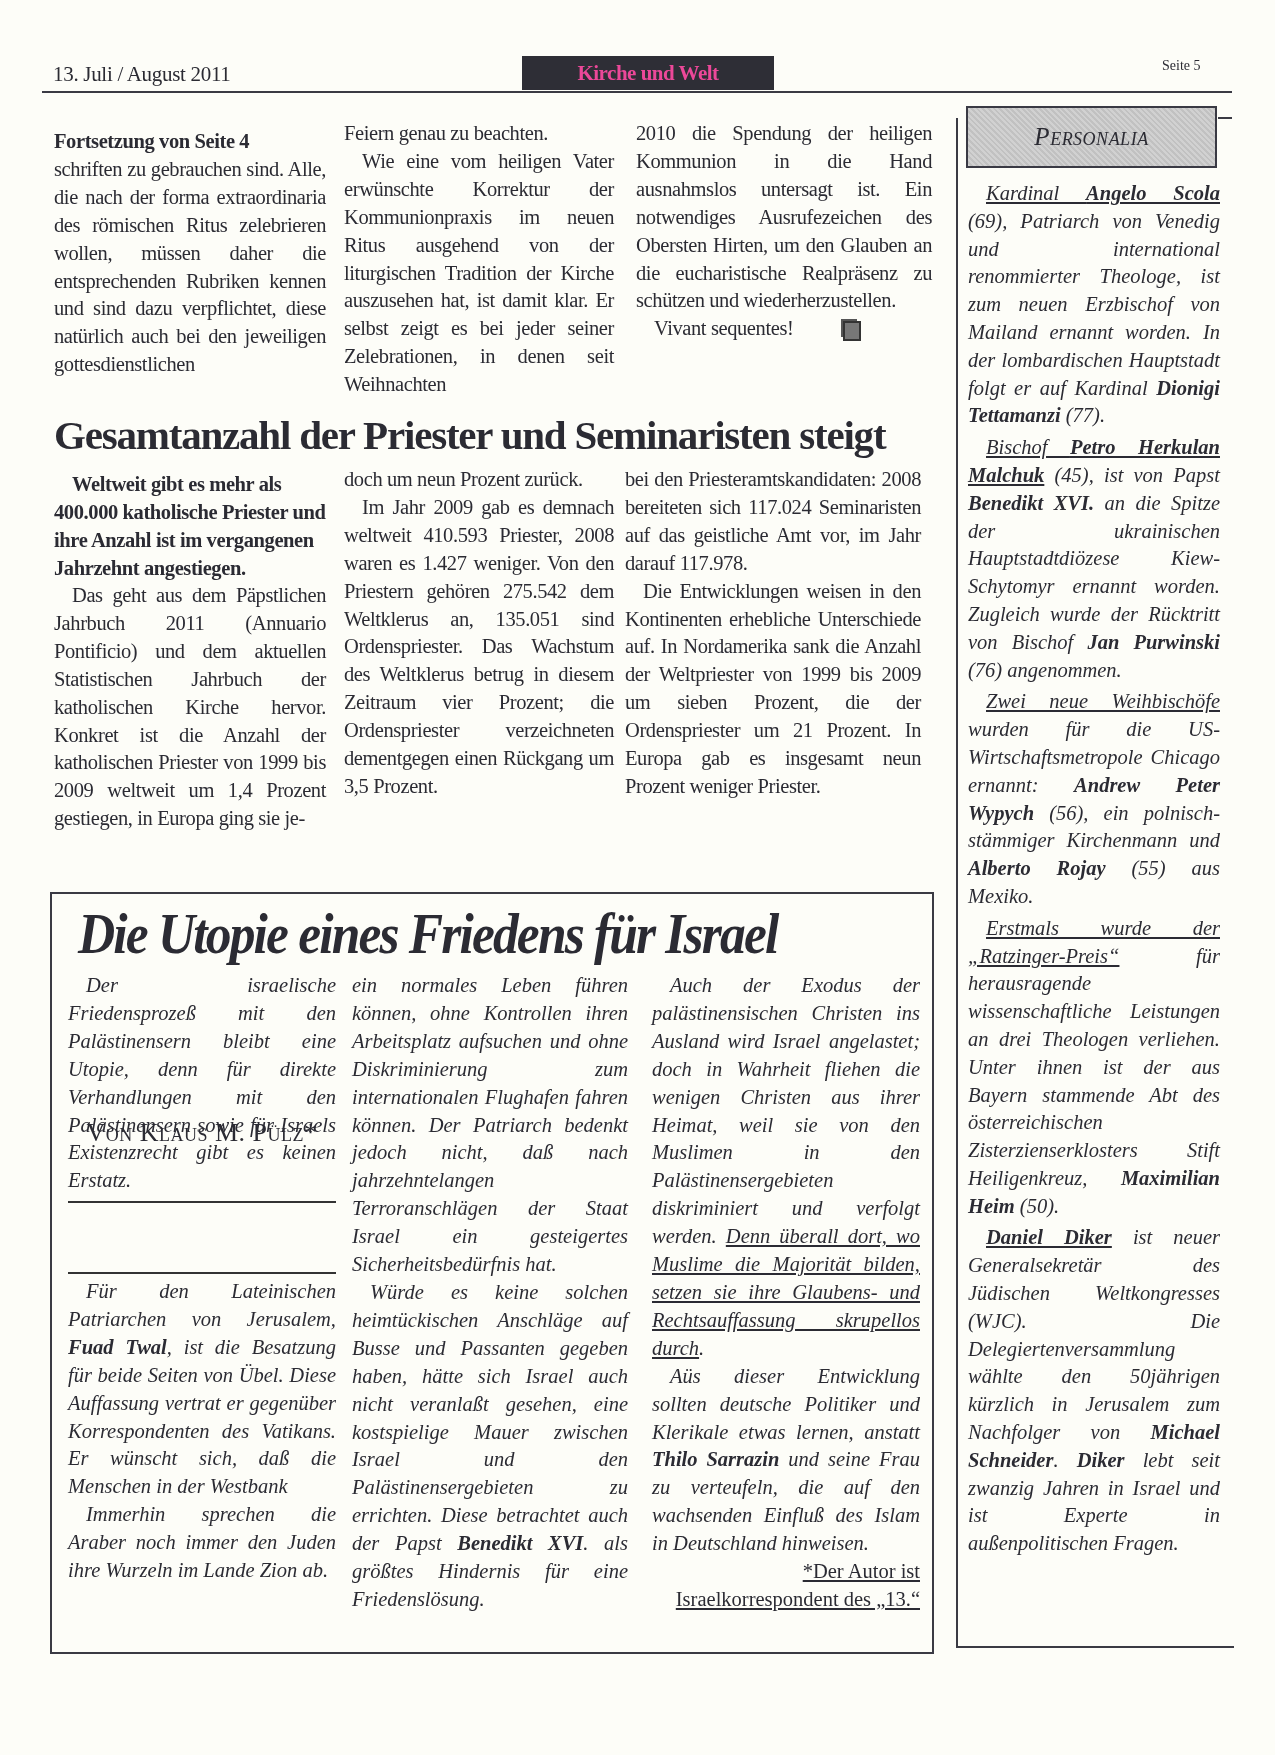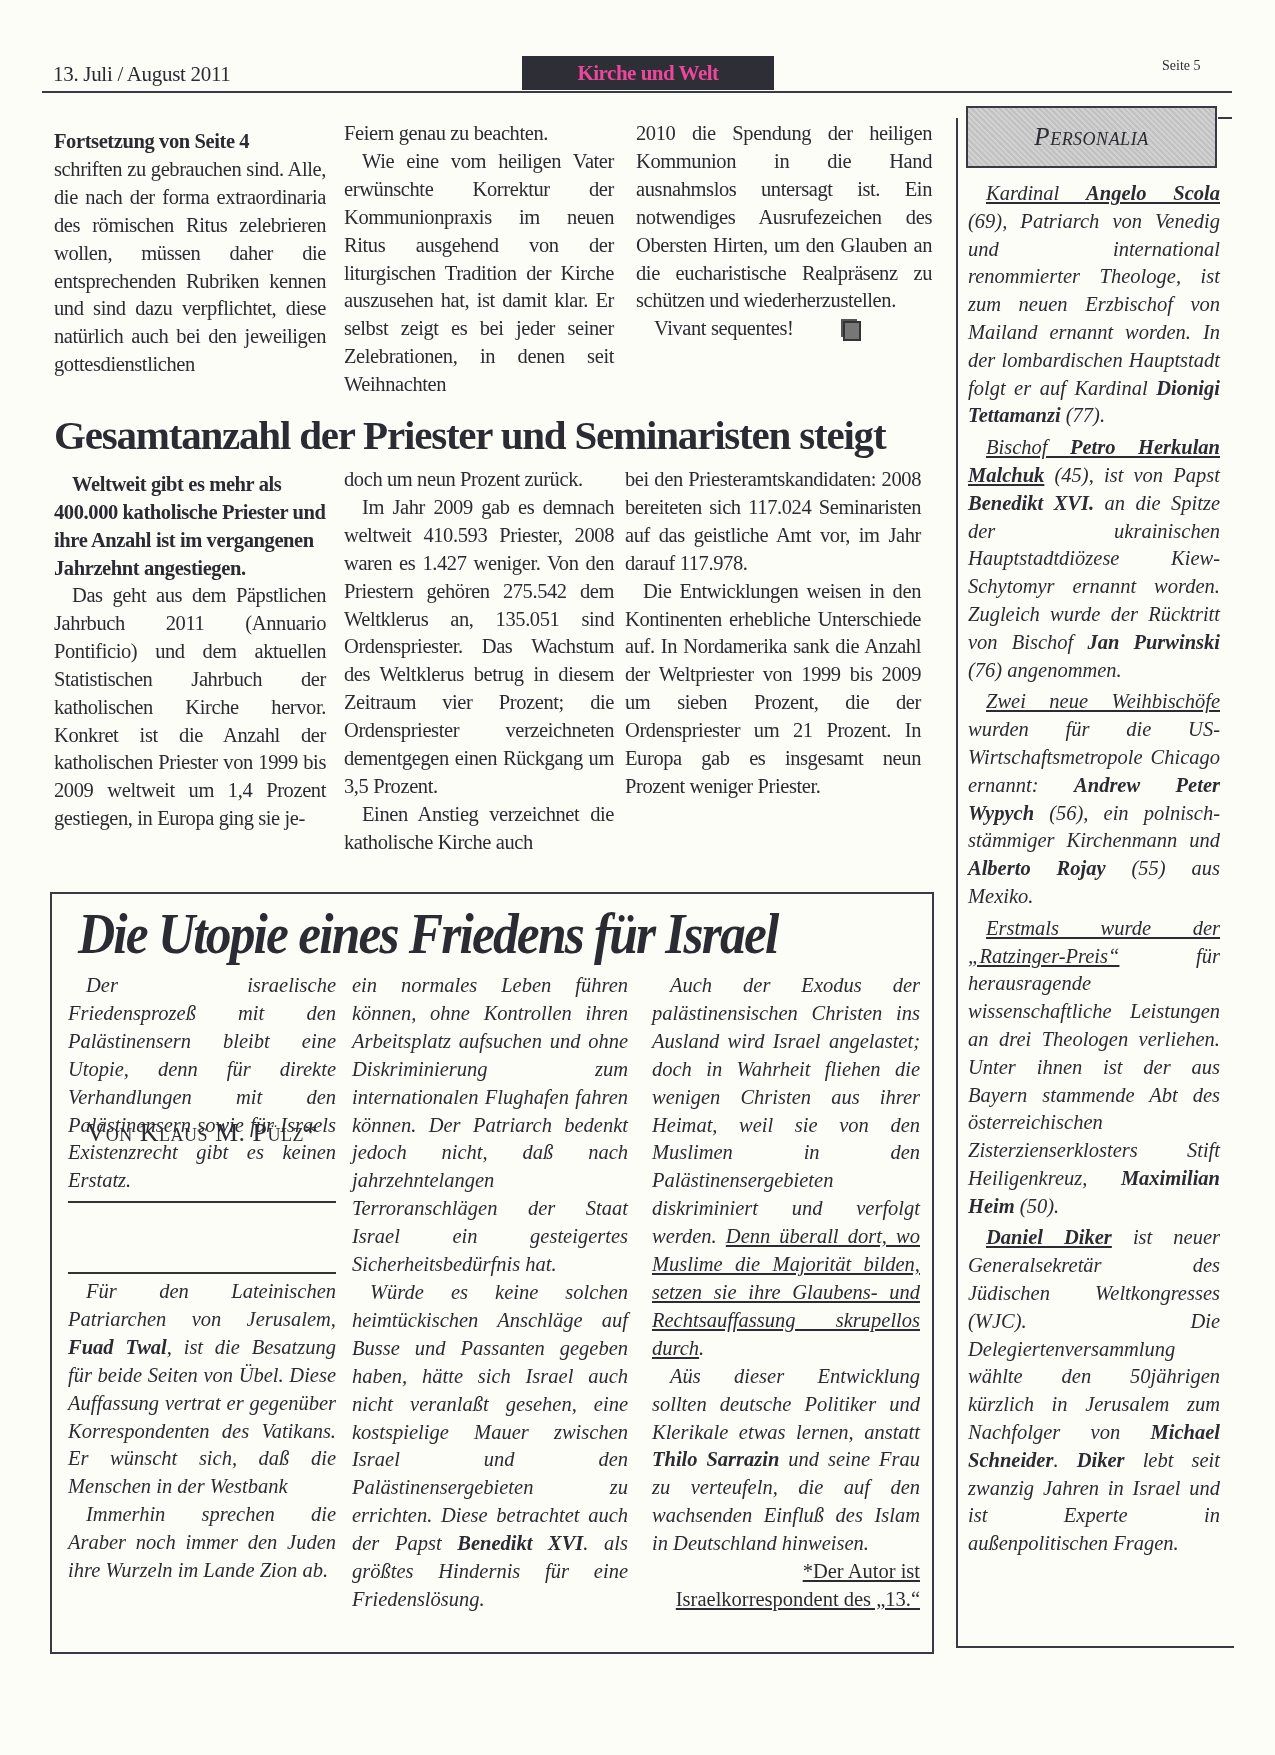--- a/index.html
+++ b/index.html
@@ -67,21 +67,20 @@
 </div>
 
 <div class="abs headline2">Gesamtanzahl der Priester und Seminaristen steigt</div>
 <div class="col" style="left:54px; top:470px; width:272px;">
   <p class="lead-bold ind" style="text-align:left;">Weltweit gibt es mehr als 400.000 katholische Priester und ihre Anzahl ist im vergangenen Jahrzehnt angestiegen.</p>
   <p class="ind">Das geht aus dem Päpstlichen Jahrbuch 2011 (Annuario Pontificio) und dem aktuellen Statistischen Jahrbuch der katholischen Kirche hervor. Konkret ist die Anzahl der katholischen Priester von 1999 bis 2009 weltweit um 1,4 Prozent gestiegen, in Europa ging sie je-</p>
 </div>
 <div class="col" style="left:344px; top:466px; width:270px;">
   <p>doch um neun Prozent zurück.</p>
   <p class="ind">Im Jahr 2009 gab es demnach weltweit 410.593 Priester, 2008 waren es 1.427 weniger. Von den Priestern gehören 275.542 dem Weltklerus an, 135.051 sind Ordenspriester. Das Wachstum des Weltklerus betrug in diesem Zeitraum vier Prozent; die Ordenspriester verzeichneten dementgegen einen Rückgang um 3,5 Prozent.</p>
-  <p class="ind">Einen Anstieg verzeichnet die katholische Kirche auch</p>
 </div>
 <div class="col" style="left:625px; top:466px; width:296px;">
   <p>bei den Priesteramtskandidaten: 2008 bereiteten sich 117.024 Seminaristen auf das geistliche Amt vor, im Jahr darauf 117.978.</p>
   <p class="ind">Die Entwicklungen weisen in den Kontinenten erhebliche Unterschiede auf. In Nordamerika sank die Anzahl der Weltpriester von 1999 bis 2009 um sieben Prozent, die der Ordenspriester um 21 Prozent. In Europa gab es insgesamt neun Prozent weniger Priester.</p>
 </div>
 
 <div class="abs box"></div>
 <div class="abs box-title">Die Utopie eines Friedens für Israel</div>
 
 <div class="col it" style="left:68px; top:972px; width:268px;">

